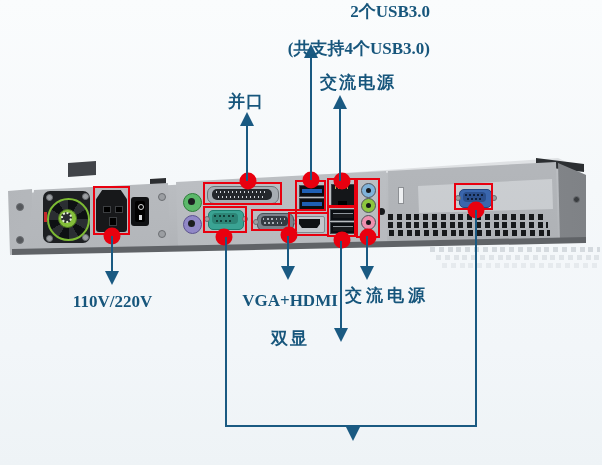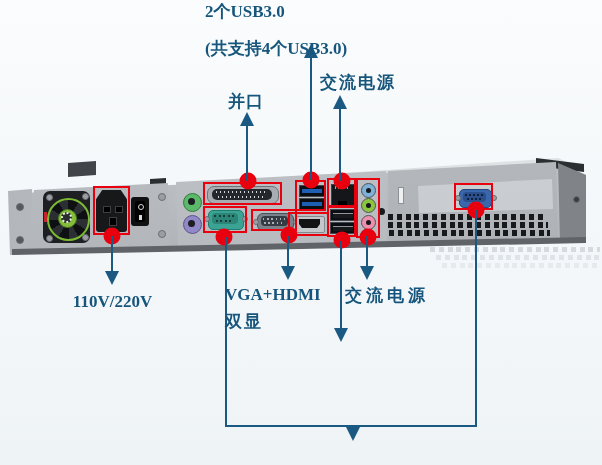--- a/index.html
+++ b/index.html
@@ -266,36 +266,36 @@
   <div class="arrow-down" style="left:360px;top:266px;"></div>
 
   <div class="vline" style="left:340px;top:241px;height:88px;"></div>
   <div class="arrow-down" style="left:334px;top:328px;"></div>
 
   <div class="vline" style="left:225px;top:237px;height:190px;"></div>
   <div class="vline" style="left:475px;top:210px;height:217px;"></div>
   <div class="hline" style="left:225px;top:425px;width:252px;"></div>
   <div class="arrow-down" style="left:346px;top:427px;"></div>
 
-  <div class="lbl" style="left:205px;top:1px;width:225px;text-align:left;">
+  <div class="lbl" style="left:205px;top:1px;width:225px;text-align:right;">
     <div>2个USB3.0</div>
     <div style="margin-top:16px;">(共支持4个USB3.0)</div>
   </div>
 
   <div class="lbl" style="left:320px;top:72px;letter-spacing:2px;">交流电源</div>
 
   <div class="lbl" style="left:228px;top:91px;letter-spacing:1px;">并口</div>
 
   <div class="lbl" style="left:40px;top:291px;width:145px;text-align:center;">
     <div>110V/220V</div>
   </div>
 
-  <div class="lbl" style="left:225px;top:284px;width:130px;">
+  <div class="lbl" style="left:225px;top:290px;width:130px;text-align:center;">
     <div>VGA+HDMI</div>
-    <div style="letter-spacing:2px;margin-top:6px;">双显</div>
+    <div style="letter-spacing:2px;margin-top:17px;">双显</div>
   </div>
 
   <div class="lbl" style="left:345px;top:285px;letter-spacing:4px;">交流电源</div>
 
   <div class="lbl" style="left:240px;top:346px;width:220px;text-align:center;">
   </div>
 
 
 </div>
 

